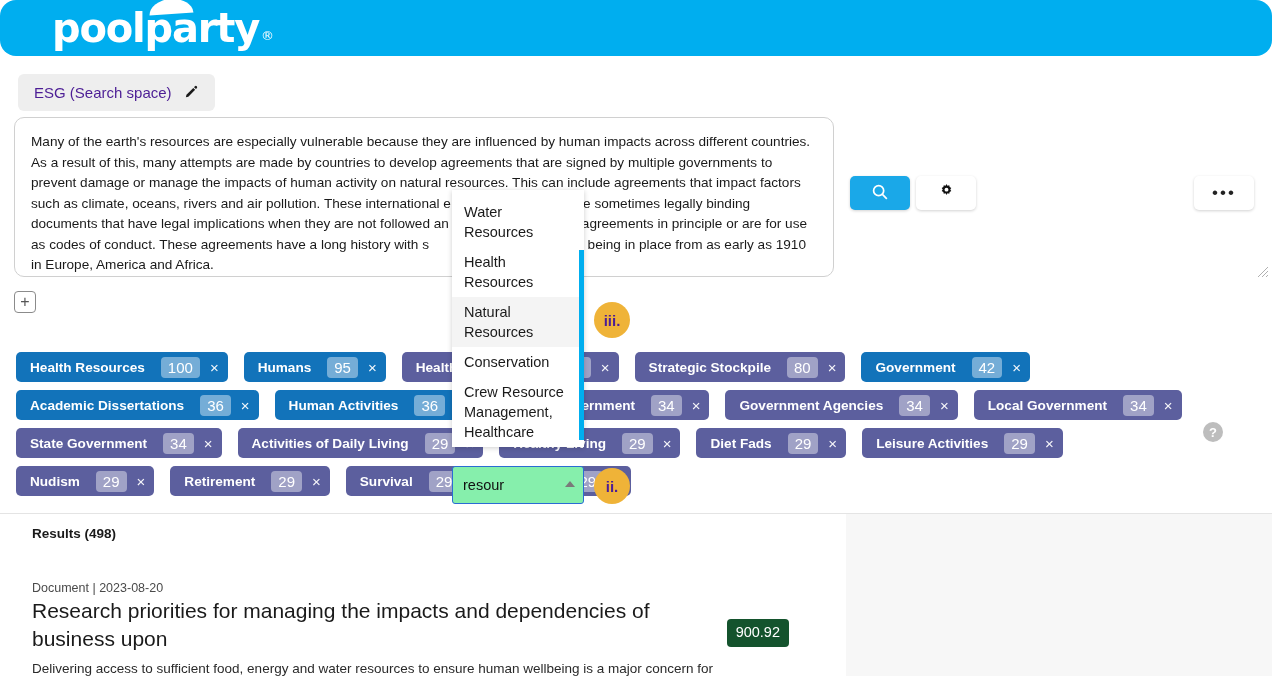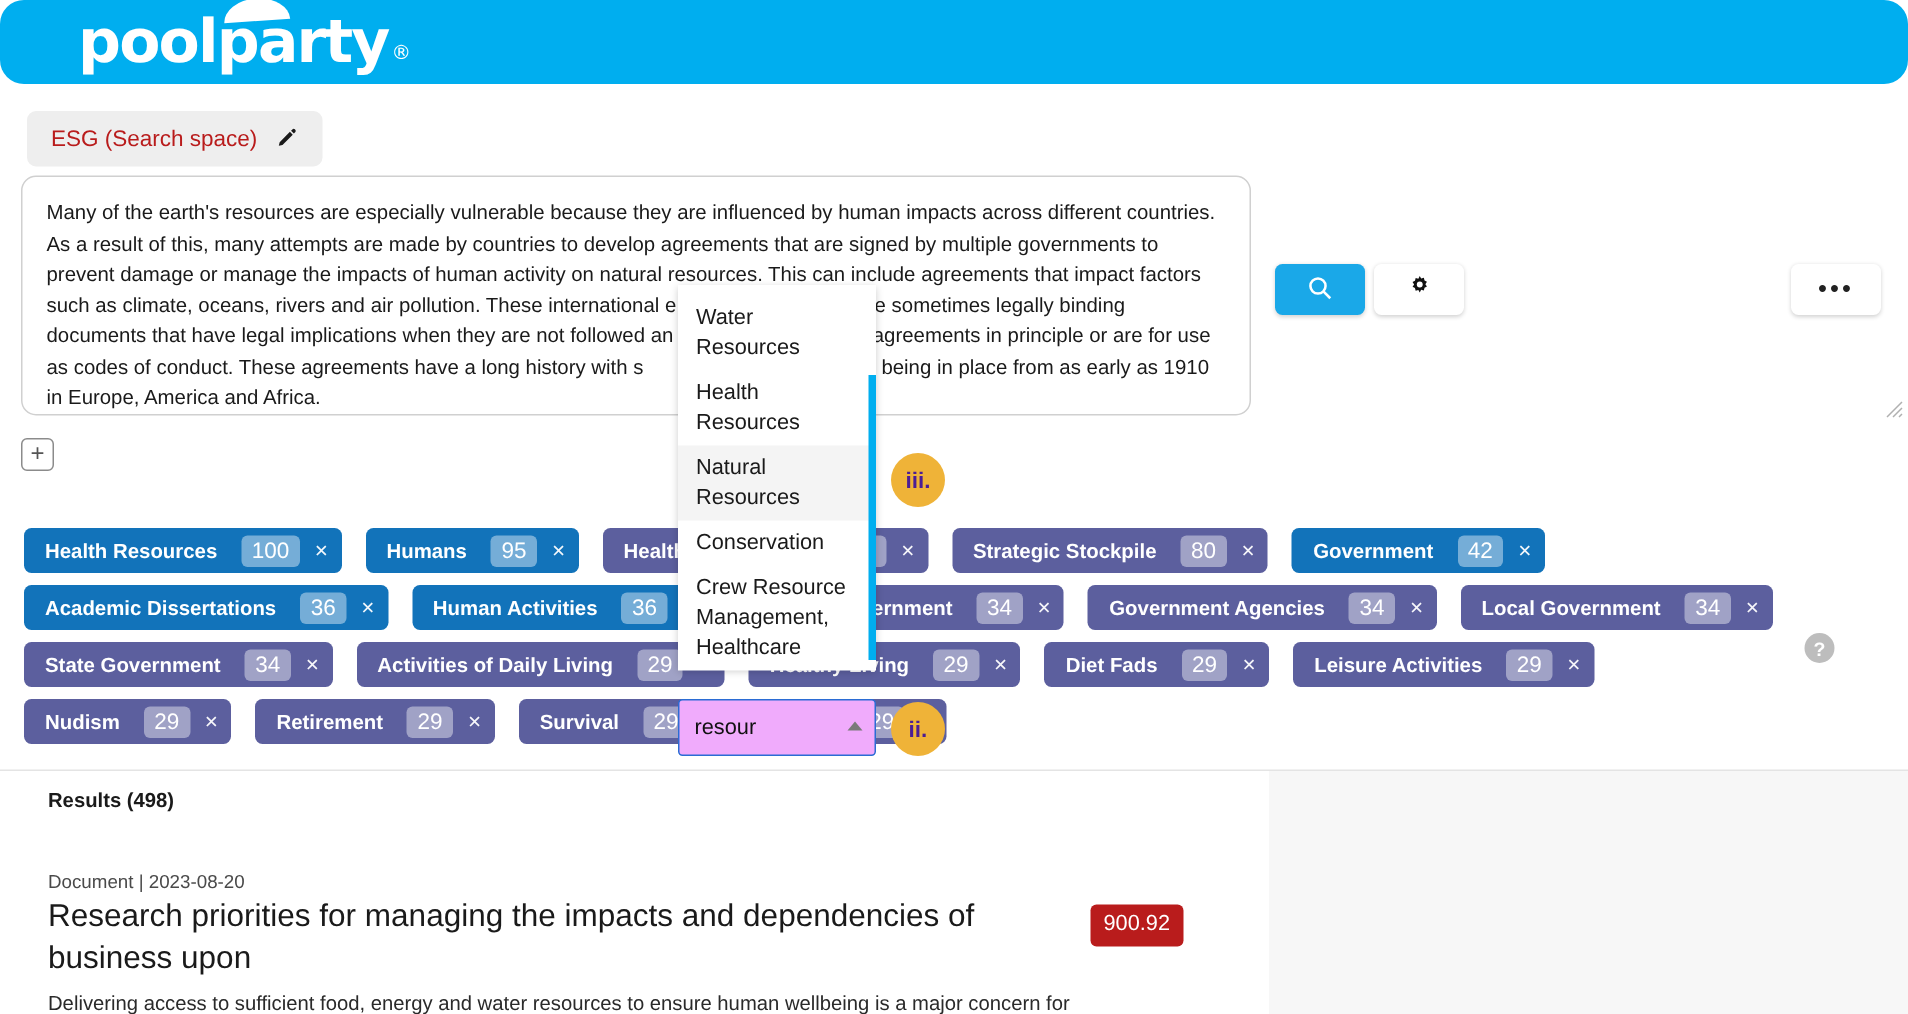--- a/index.html
+++ b/index.html
@@ -55,21 +55,21 @@
   
   .space-row { padding: 18px 0 0 18px; }
   .space-pill {
     display: inline-flex;
     align-items: center;
     gap: 12px;
     background: #eeeeee;
     border-radius: 6px;
     padding: 10px 16px;
     font-size: 15px;
-    color: #b91c1c;
+    color: #4c1d95;
     text-align: center;
   }
   .pencil-icon { display: inline-flex; }
 
   
   .query-area {
     position: relative;
     padding: 6px 0 0 14px;
   }
   .query-box {
@@ -250,21 +250,21 @@
   .auto-input-wrap {
     position: absolute;
     left: 0; top: 276px;
     width: 132px; height: 38px;
   }
   .auto-input {
     width: 132px;
     height: 38px;
     border: 1px solid #2b6cd4;
     border-radius: 3px;
-    background: #f0abfc;
+    background: #86efac;
     font-size: 14.5px;
     padding: 0 26px 0 10px;
     color: #111;
     font-family: "Liberation Sans", sans-serif;
     outline: none;
   }
   .auto-caret {
     position: absolute;
     right: 9px; top: 15px;
     width: 0; height: 0;
@@ -313,26 +313,26 @@
   }
   .result-title {
     font-size: 21px;
     color: #1a1a1a;
     line-height: 28px;
     max-width: 660px;
     margin-top: 2px;
     cursor: pointer;
   }
   .result-score {
-    background: #b91c1c;
+    background: #14532d;
     color: #fff;
     font-size: 14.5px;
     border-radius: 4px;
     padding: 5px 9px;
-    margin-top: 8px;
+    margin-top: 24px;
     margin-right: 25px;
     height: 28px;
   }
   .result-snippet {
     font-size: 13.5px;
     color: #2a2a2a;
     margin-top: 6px;
     line-height: 19px;
   }
 </style>

